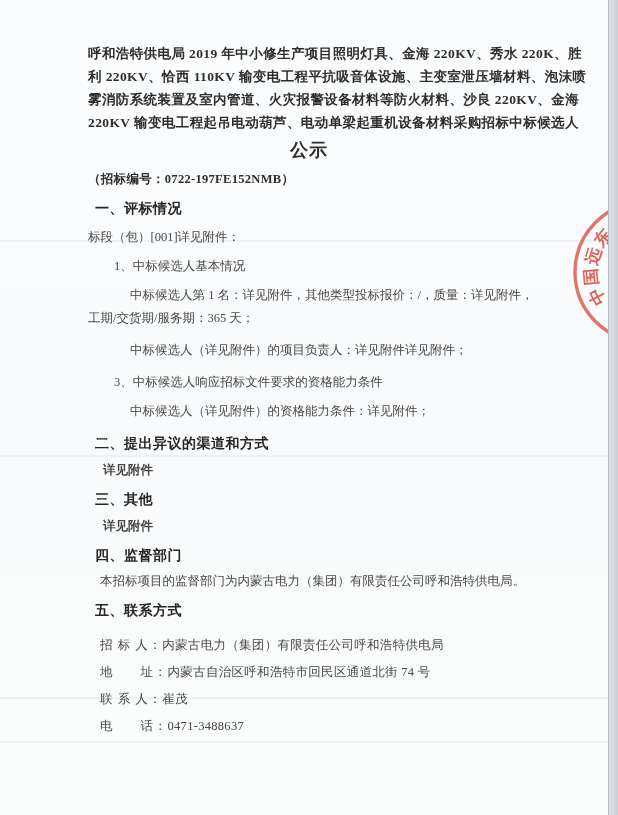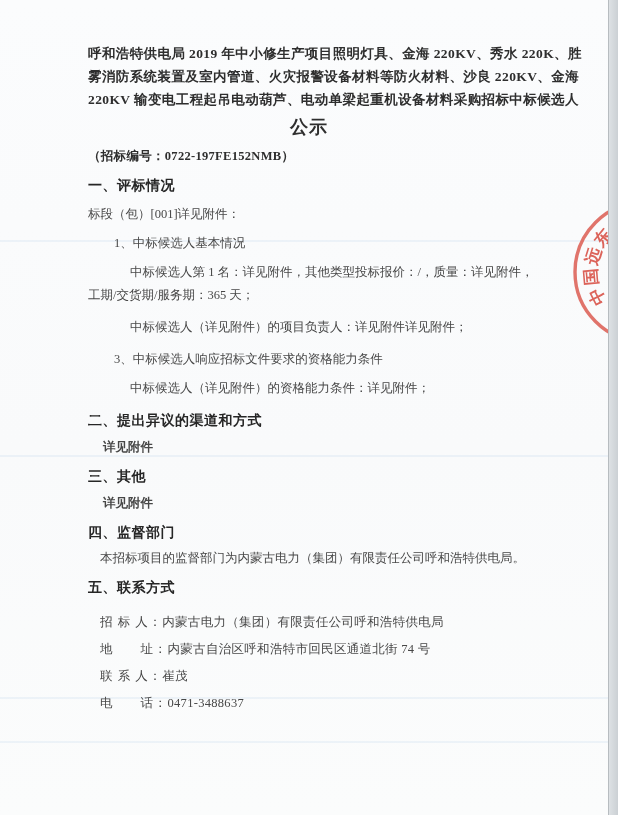--- a/index.html
+++ b/index.html
@@ -23,21 +23,21 @@
 
   .doc{position:absolute;left:88px;top:0;width:442px;}
 
   .title-block{padding-top:42px;text-align:center;color:#2e2e2e;}
   .title-line{font-size:13.5px;font-weight:bold;line-height:23px;white-space:nowrap;letter-spacing:0.4px;}
   .title-last{font-size:18px;font-weight:bold;line-height:23px;margin-top:5px;letter-spacing:1px;}
   .bid-no{text-align:left;font-size:12.5px;font-weight:bold;margin-top:9px;color:#2e2e2e;letter-spacing:0.3px;}
 
   .meta-line{margin-top:41px;font-size:12.5px;color:#454545;}
 
-  h2.sec{font-size:14px;font-weight:bold;color:#262626;margin:12px 0 0 0;letter-spacing:0.5px;}
+  h2.sec{font-size:14px;font-weight:bold;color:#262626;margin:12px 0 0 7px;letter-spacing:0.5px;}
   .sec-gap{margin-top:31px;}
   p{margin:0;font-size:12.5px;line-height:17px;color:#474747;}
   .intro{margin-top:11px;}
   .item-title{margin-top:12px;padding-left:26px;}
   .item-body{margin-top:9px;text-indent:42px;margin-right:-14px;line-height:23px;}
   .plain-body{margin-top:9px;padding-left:15px;font-weight:bold;}
   .sec4-body{margin-top:8px;padding-left:12px;}
 
   .contact-list{margin-top:12px;}
   .contact-row{display:flex;font-size:12.5px;color:#474747;padding-left:12px;margin-top:0;height:27px;line-height:27px;}
@@ -57,20 +57,21 @@
 
   <div class="scanline sl1"></div>
   <div class="scanline sl2"></div>
   <div class="scanline sl3"></div>
   <div class="scanline sl4"></div>
 
   <div class="doc">
 
     <div class="title-block">
       <div class="title-line">呼和浩特供电局 2019 年中小修生产项目照明灯具、金海 220KV、秀水 220K、胜</div>
+      <div class="title-line">利 220KV、恰西 110KV 输变电工程平抗吸音体设施、主变室泄压墙材料、泡沫喷</div>
       <div class="title-line">雾消防系统装置及室内管道、火灾报警设备材料等防火材料、沙良 220KV、金海</div>
       <div class="title-line">220KV 输变电工程起吊电动葫芦、电动单梁起重机设备材料采购招标中标候选人</div>
       <div class="title-last">公示</div>
     </div>
 
     <div class="bid-no">（招标编号：0722-197FE152NMB）</div>
 
 
     <h2 class="sec">一、评标情况</h2>
     <p class="intro">标段（包）[001]详见附件：</p>

